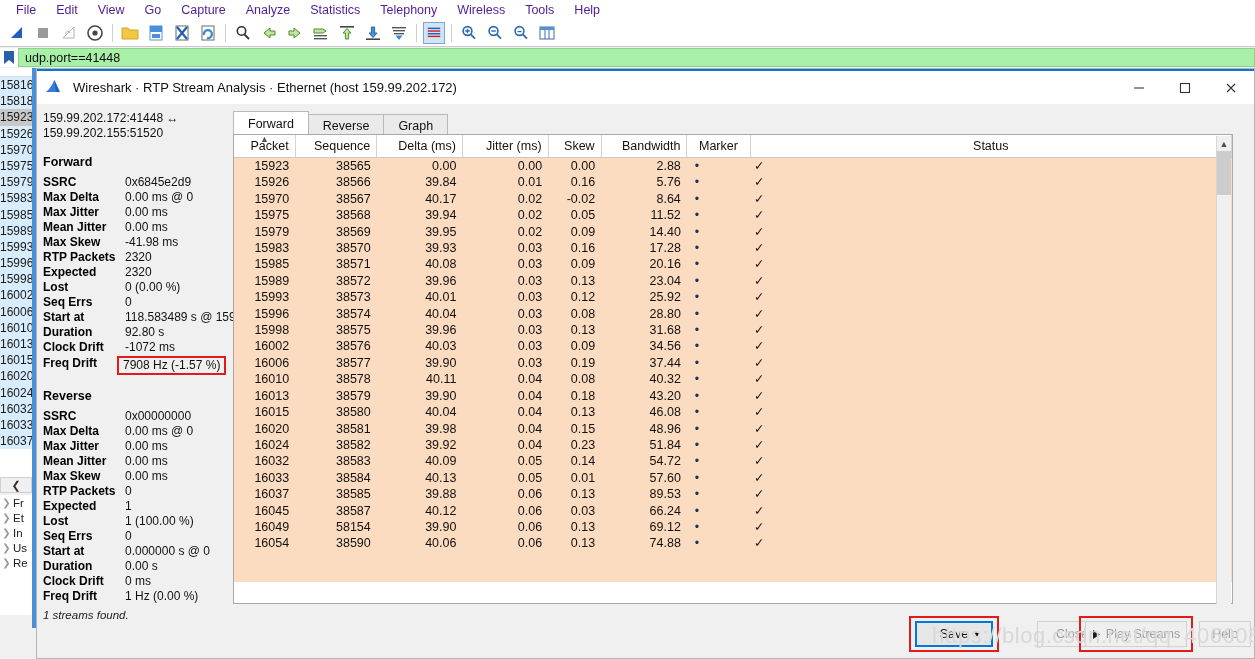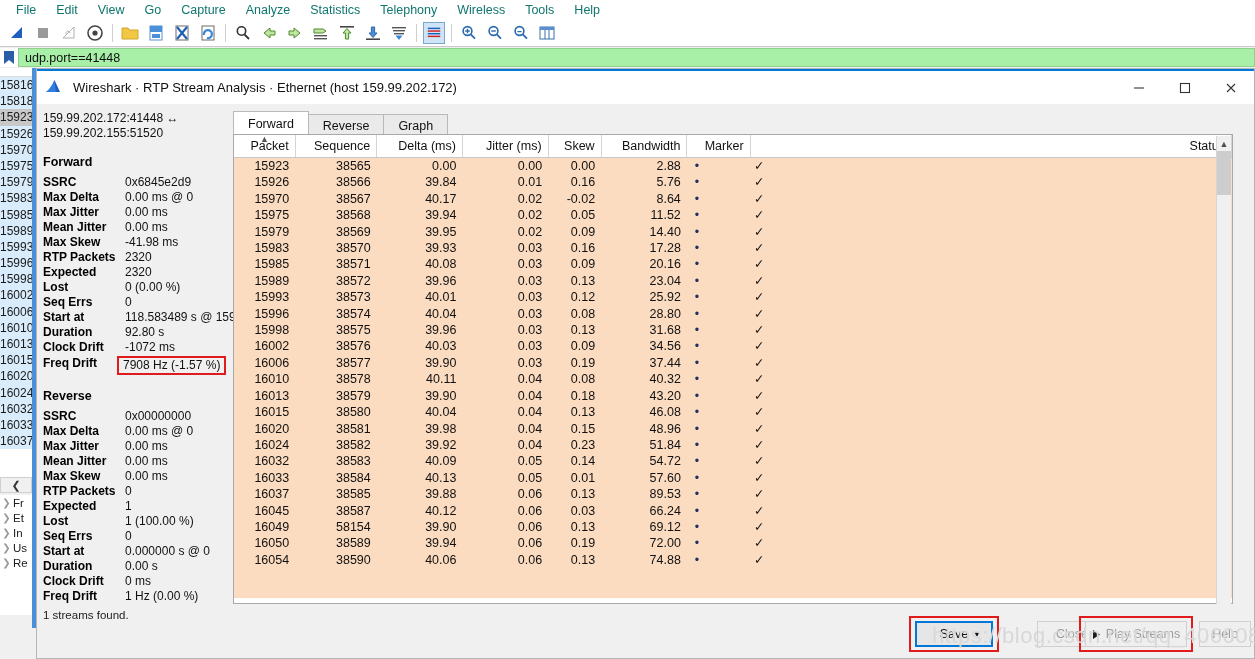--- a/index.html
+++ b/index.html
@@ -8,21 +8,21 @@
     font-family:"Liberation Sans", sans-serif;
     font-size:12px;color:#000;background:#ffffff;
     -webkit-font-smoothing:antialiased;
   }
   
   #app{position:absolute;inset:0;background:#f0f0f0;}
 
   
   #menubar{position:absolute;left:0;top:0;width:1255px;height:20px;background:#ffffff;
            display:flex;align-items:center;padding-left:6px;box-sizing:border-box;}
-  #menubar .mi{padding:2px 10px;font-size:12.5px;color:#0f766e;white-space:nowrap;}
+  #menubar .mi{padding:2px 10px;font-size:12.5px;color:#4c1d95;white-space:nowrap;}
 
   
   #toolbar{position:absolute;left:0;top:20px;width:1255px;height:27px;background:#ffffff;
            border-bottom:1px solid #c8c8c8;display:flex;align-items:center;padding-left:4px;box-sizing:border-box;}
   .tbi{width:22px;height:22px;margin:0 2px;display:flex;align-items:center;justify-content:center;}
   .tbsep{width:1px;height:18px;background:#cfcfcf;margin:0 4px;}
   .tbi.sel{background:#cfe4f7;border:1px solid #7aa7d0;box-sizing:border-box;}
 
   
   #filterbar{position:absolute;left:0;top:48px;width:1255px;height:19px;background:#ffffff;display:flex;align-items:stretch;}
@@ -54,36 +54,36 @@
   #wbtns{position:absolute;right:0;top:0;display:flex;}
 
   
   #leftcol{position:absolute;left:6px;top:42px;width:196px;}
   .addr{font-size:12px;color:#111;line-height:15px;}
   .secttl{font-weight:bold;font-size:12.5px;color:#000;margin-top:14px;margin-bottom:6px;}
   .strow{display:flex;line-height:15px;font-size:12px;}
   .strow .k{font-weight:bold;min-width:78px;color:#000;}
   .strow .v{color:#111;padding-left:4px;white-space:nowrap;}
   .hl{border:2px solid #e01b1b;padding:0 4px;margin-left:-4px;box-sizing:border-box;}
-  #streamsfound{position:absolute;left:6px;top:540px;font-size:11.5px;color:#222;}
+  #streamsfound{position:absolute;left:6px;top:540px;font-style:italic;font-size:11.5px;color:#222;}
 
   
   #tabs{position:absolute;left:196px;top:42px;display:flex;align-items:flex-end;}
   .tab{height:22px;line-height:22px;padding:0 14px;font-size:12.5px;background:#eaeaea;
        border:1px solid #b9b9b9;border-bottom:none;color:#111;margin-right:-1px;}
   .tab.active{background:#ffffff;height:24px;line-height:24px;border-bottom:1px solid #ffffff;}
 
   
   #tablewrap{position:absolute;left:196px;top:65px;width:1000px;height:470px;
              background:#ffffff;border:1px solid #a9a9a9;box-sizing:border-box;}
   table{border-collapse:collapse;width:100%;table-layout:fixed;}
   thead th{background:#ffffff;font-weight:normal;font-size:12.5px;color:#111;
            border-right:1px solid #d4d4d4;border-bottom:1px solid #c8c8c8;height:22px;padding:0 6px;position:relative;}
   thead th.num{text-align:right;}
-  thead th.lft{text-align:right;}
+  thead th.lft{text-align:center;}
   tbody td{background:#fcdcc0;font-size:12.5px;color:#111;height:16.4px;padding:0 6px;line-height:16.4px;}
   tbody td.num{text-align:right;}
   .sortcaret{position:absolute;left:50%;top:-1px;transform:translateX(-50%);font-size:9px;color:#555;}
   #tbody-fill{background:#fcdcc0;}
 
   
   #vsb{position:absolute;right:1px;top:1px;width:15px;height:468px;background:#f0f0f0;border-left:1px solid #d6d6d6;box-sizing:border-box;}
   #vsb .arw{height:15px;display:flex;align-items:center;justify-content:center;font-size:9px;color:#4d4d4d;}
   #vsb .thumb{height:44px;background:#cdcdcd;}
 
@@ -712,30 +712,20 @@
               <td class="num">16049</td>
               <td class="num">58154</td>
               <td class="num">39.90</td>
               <td class="num">0.06</td>
               <td class="num">0.13</td>
               <td class="num">69.12</td>
               <td class="lft" style="text-align: left; padding-left: 8px; color: rgb(32, 48, 96);">•</td>
               <td class="lft" style="text-align: left; padding-left: 4px;">✓</td>
             </tr>
             <tr>
-              <td class="num">16050</td>
-              <td class="num">38589</td>
-              <td class="num">39.94</td>
-              <td class="num">0.06</td>
-              <td class="num">0.19</td>
-              <td class="num">72.00</td>
-              <td class="lft" style="text-align: left; padding-left: 8px; color: rgb(32, 48, 96);">•</td>
-              <td class="lft" style="text-align: left; padding-left: 4px;">✓</td>
-            </tr>
-            <tr>
               <td class="num">16054</td>
               <td class="num">38590</td>
               <td class="num">40.06</td>
               <td class="num">0.06</td>
               <td class="num">0.13</td>
               <td class="num">74.88</td>
               <td class="lft" style="text-align: left; padding-left: 8px; color: rgb(32, 48, 96);">•</td>
               <td class="lft" style="text-align: left; padding-left: 4px;">✓</td>
             </tr>
             <tr>

